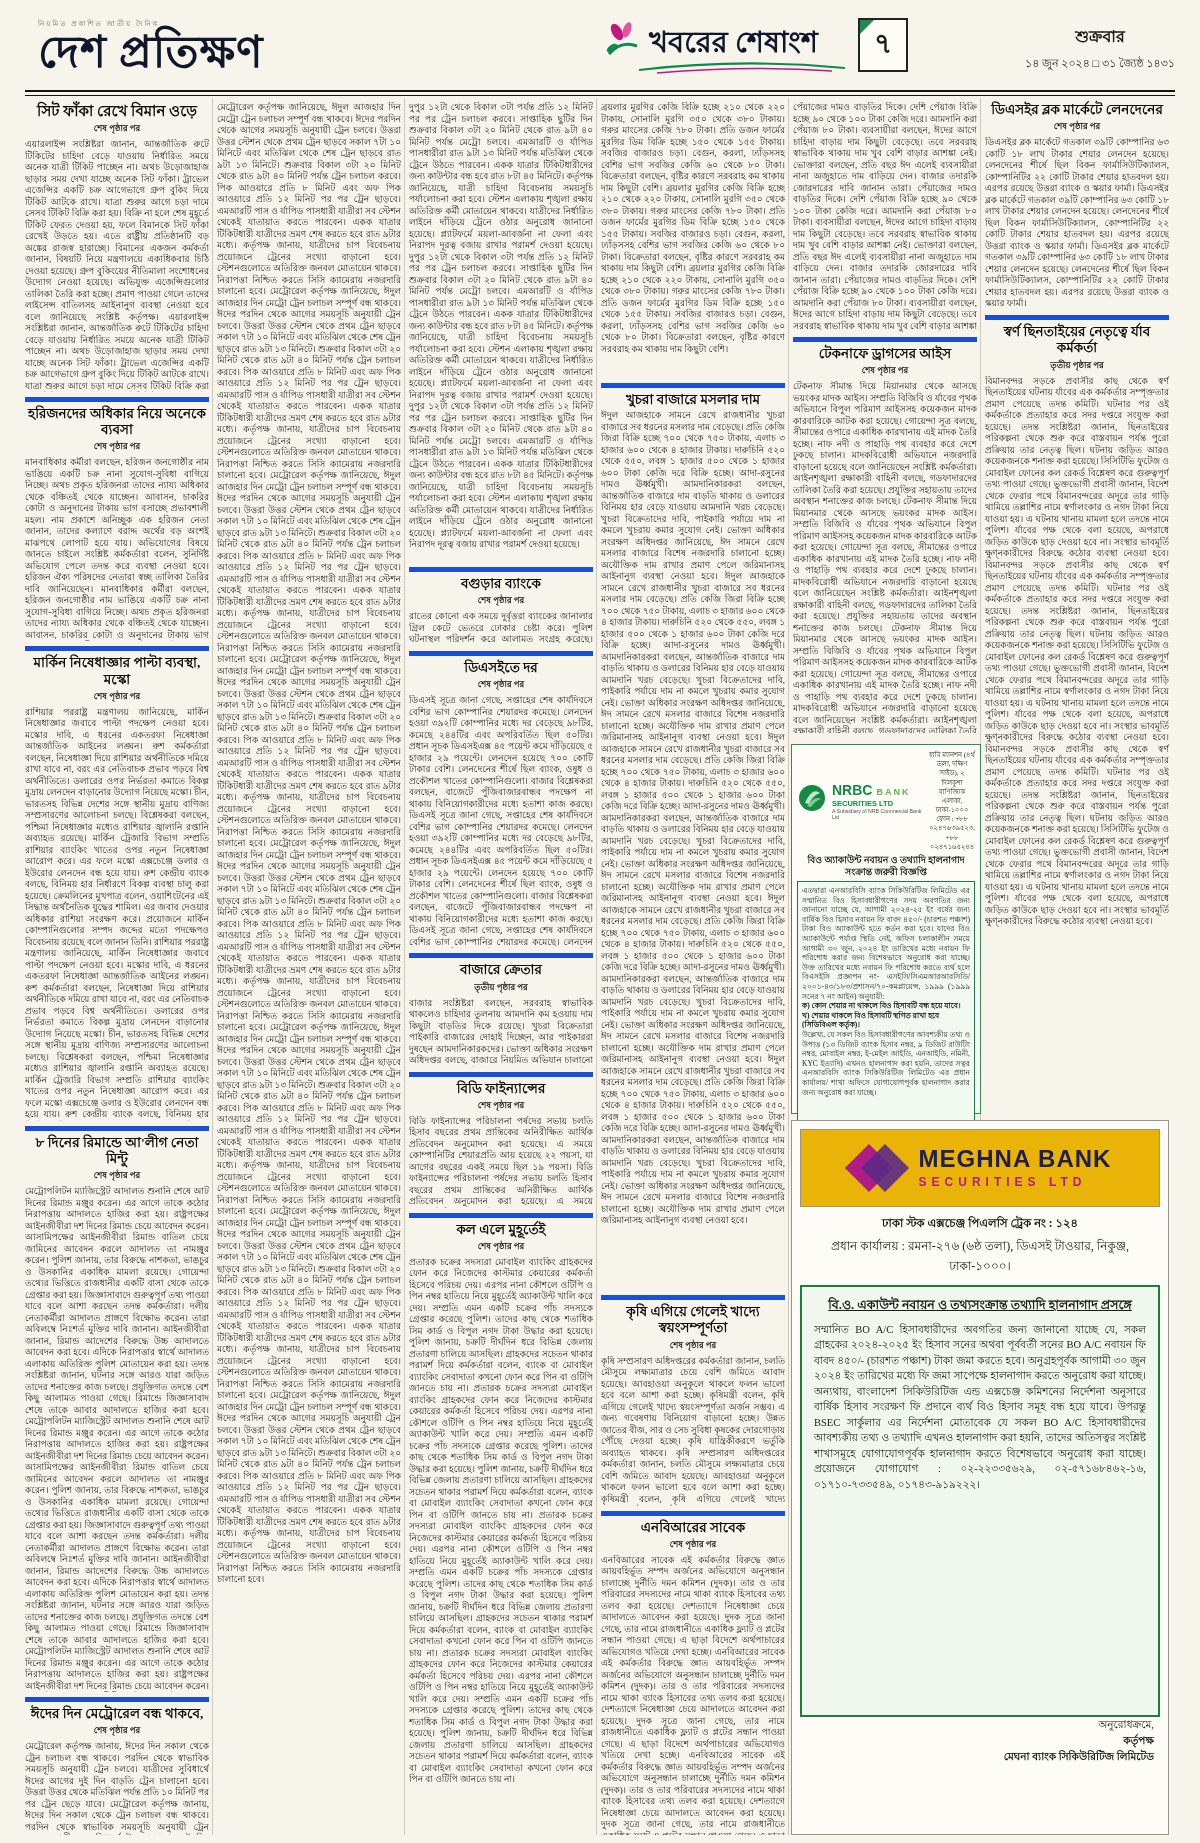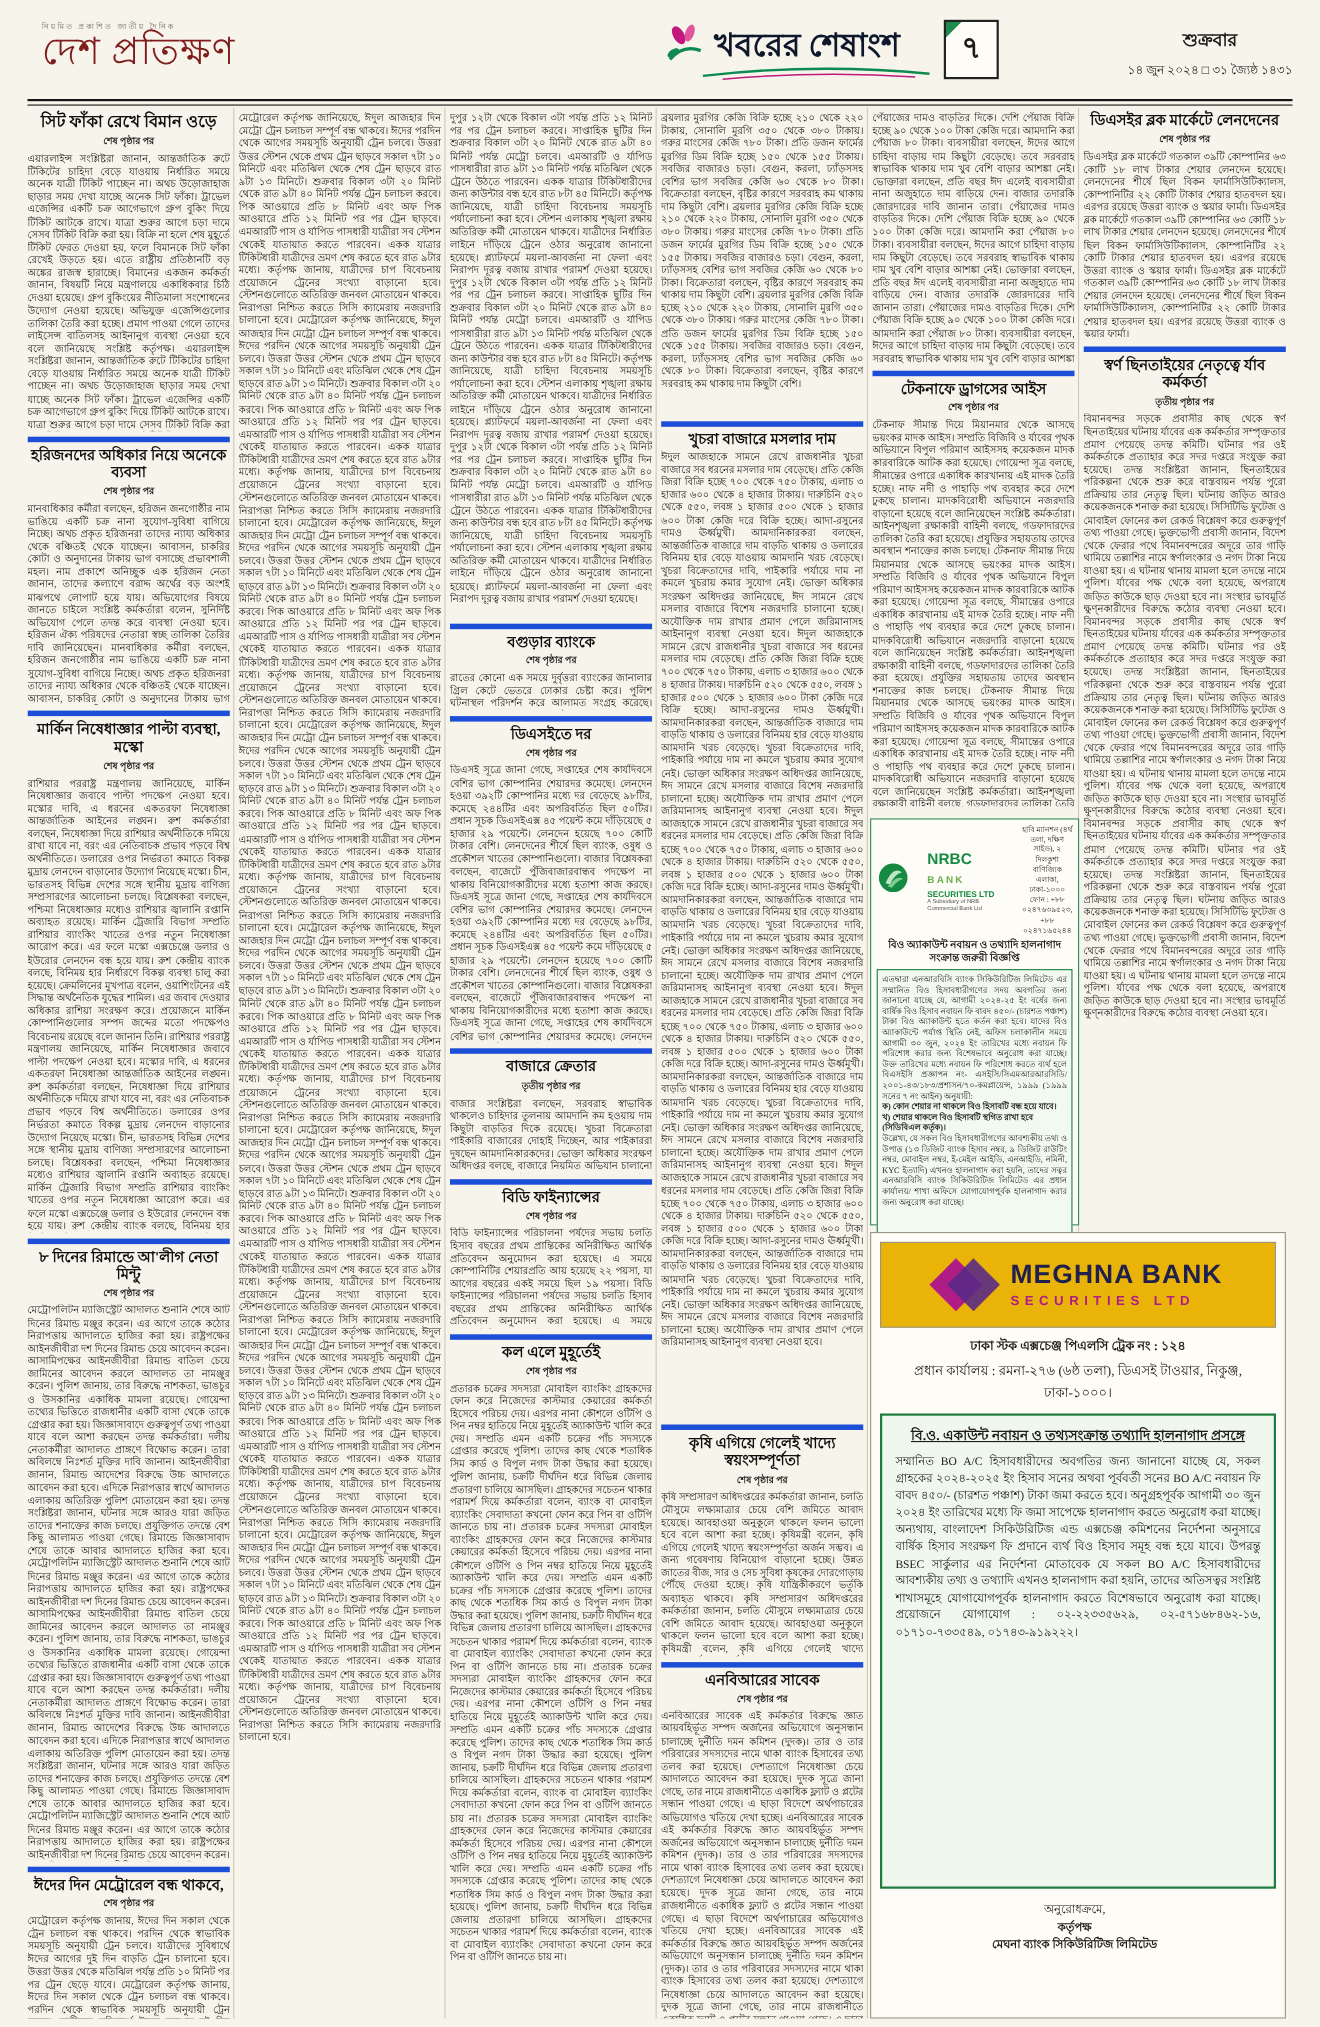--- a/index.html
+++ b/index.html
@@ -7,21 +7,21 @@
     position:relative;
     background:#f7f4ec;
     color:#1d1b17;
     font-family:"Liberation Serif","DejaVu Serif",serif;
     overflow:hidden;
   }
   
   #hdr{position:absolute;left:25px;top:12px;width:1150px;height:76px;}
   .masthead-wrap{position:absolute;left:13px;top:6px;width:300px;}
   .masthead-tag{font-size:7px;color:#6b675e;letter-spacing:2px;}
-  .masthead{font-size:34px;font-weight:normal;color:#7f1d1d;line-height:1.05;letter-spacing:1px;}
+  .masthead{font-size:44px;font-weight:bold;color:#0f172a;line-height:1.05;letter-spacing:1px;}
   .sec-wrap{position:absolute;left:578px;top:8px;display:flex;align-items:center;gap:6px;}
   .sec-title{font-size:29px;font-weight:bold;color:#0f172a;line-height:1;}
   .sec-swoosh{position:absolute;left:612px;top:48px;}
   .pagebox{position:absolute;left:833px;top:6px;width:46px;height:50px;border:2px solid #222;
     background:#fdfcf6;display:flex;align-items:center;justify-content:center;
     font-size:28px;font-weight:bold;}
   .pagebox .corner{position:absolute;left:0;top:0;width:0;height:0;
     border-top:14px solid #1e8a4c;border-right:14px solid transparent;}
   .hdr-right{position:absolute;right:0;top:12px;text-align:right;}
   .weekday{font-size:16px;font-weight:bold;text-align:center;}
@@ -33,21 +33,21 @@
   .vrule{position:absolute;top:98px;height:1737px;width:1px;background:#cfc8b7;}
   .art{padding:4px 0 5px;}
   .art + .art{border-top:5px solid #1d4ed8;}
   .hl{font-weight:bold;text-align:center;font-size:13.5px;line-height:1.2;margin:0 0 2px;color:#0f0e0c;}
   .hl.big{font-size:15px;}
   .dl{font-weight:bold;text-align:center;font-size:8.5px;margin:0 0 3px;}
   .bd{font-size:9px;line-height:11.5px;text-align:justify;overflow:hidden;word-break:break-word;color:#23211c;}
   
   .ad{position:absolute;box-sizing:border-box;background:#fdfcf7;z-index:3;}
   #ad-nrbc{left:791px;top:744px;width:190px;height:370px;border:1px solid #2e8b57;padding:5px;}
-  .nrbc-row{display:flex;align-items:center;gap:16px;}
+  .nrbc-row{display:flex;align-items:center;gap:5px;}
   .nrbc-name{font-family:"Liberation Sans",sans-serif;font-weight:bold;font-size:14px;color:#168a43;line-height:1;}
   .nrbc-bank{font-family:"Liberation Sans",sans-serif;font-weight:bold;font-size:9px;color:#6ab04c;letter-spacing:2px;}
   .nrbc-sub{font-family:"Liberation Sans",sans-serif;font-weight:bold;font-size:7.5px;color:#168a43;}
   .nrbc-tag{font-family:"Liberation Sans",sans-serif;font-size:5.2px;color:#555;}
   .nrbc-addr{font-size:6.8px;text-align:center;line-height:1.35;flex:1;}
   .nrbc-title{font-size:9.3px;font-weight:bold;text-align:center;margin:4px 0 3px;line-height:1.25;}
   .nrbc-box{border:1.5px solid #1e7d3e;background:#f2f9f1;padding:4px;
     font-size:7.5px;line-height:9.6px;text-align:justify;height:236px;overflow:hidden;}
   .nrbc-box .pt{font-weight:bold;text-align:left;}
   .nrbc-sign{text-align:right;font-size:7.4px;margin-top:4px;line-height:1.35;}
@@ -58,21 +58,21 @@
   .meghna-mark .sq1,.meghna-mark .sq2{position:absolute;width:34px;height:34px;transform:rotate(45deg);}
   .meghna-mark .sq1{left:3px;top:11px;background:#b01c86;}
   .meghna-mark .sq2{left:19px;top:11px;background:#5b2a86;opacity:.9;}
   .meghna-name{font-family:"Liberation Sans",sans-serif;font-weight:bold;font-size:24px;color:#20204e;letter-spacing:1px;line-height:1;}
   .meghna-sub{font-family:"Liberation Sans",sans-serif;font-weight:bold;font-size:12px;color:#b01c86;letter-spacing:5px;margin-top:4px;}
   .meghna-trec{font-size:11.5px;font-weight:bold;text-align:center;margin-top:8px;}
   .meghna-addr{font-size:12px;text-align:center;margin-top:3px;}
   .meghna-box{margin-top:8px;border:2px solid #1e7d3e;background:#f0f8ee;padding:10px 12px;height:432px;overflow:hidden;box-sizing:border-box;}
   .meghna-box-title{font-size:12.5px;font-weight:bold;text-align:center;text-decoration:underline;margin-bottom:8px;line-height:1.35;}
   .meghna-box-body{font-size:10.5px;line-height:15.5px;text-align:justify;}
-  .meghna-sign{text-align:center;font-size:10.5px;margin-top:12px;line-height:1.5;padding-right:6px;}
+  .meghna-sign{text-align:right;font-size:10.5px;margin-top:0;line-height:1.5;padding-right:6px;}
   .meghna-sign b{display:block;}
 </style>
 </head>
 <body>
 
 <div id="hdr">
   <div class="masthead-wrap">
     <div class="masthead-tag">নিয়মিত প্রকাশিত জাতীয় দৈনিক</div>
     <div class="masthead">দেশ প্রতিক্ষণ</div>
   </div>

